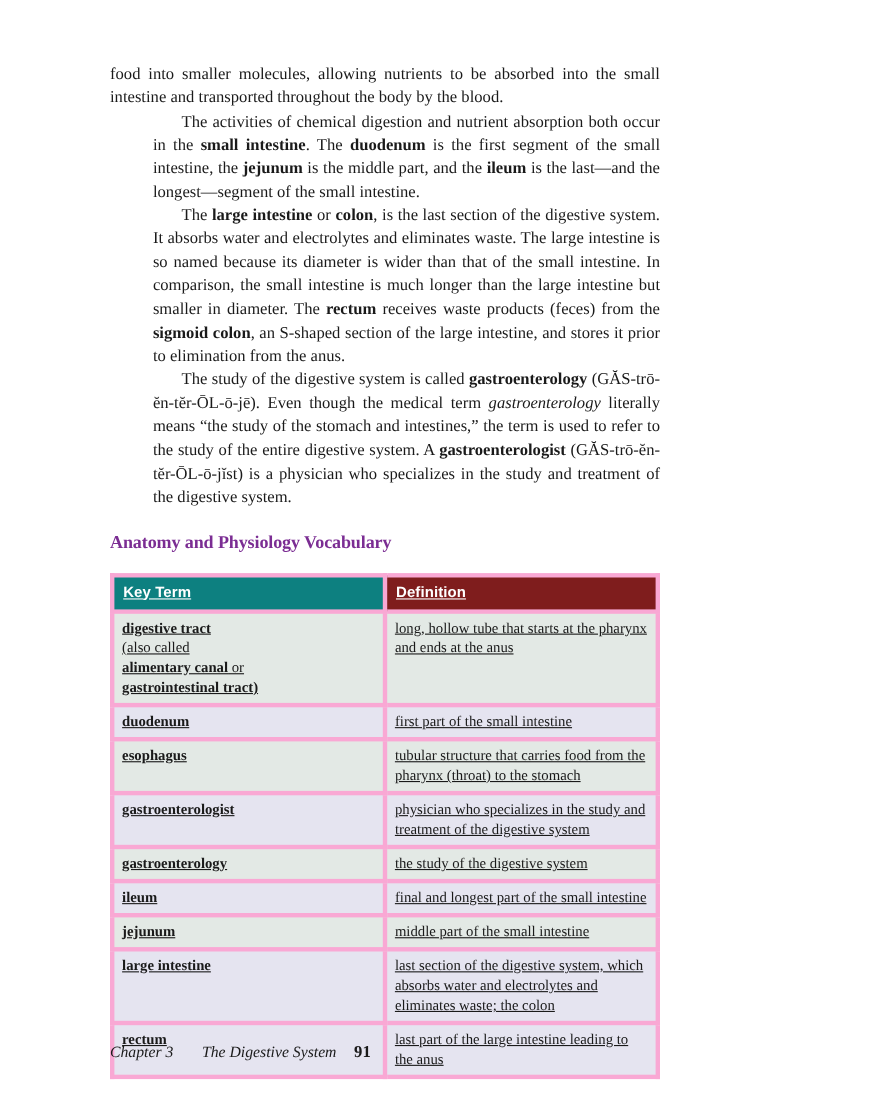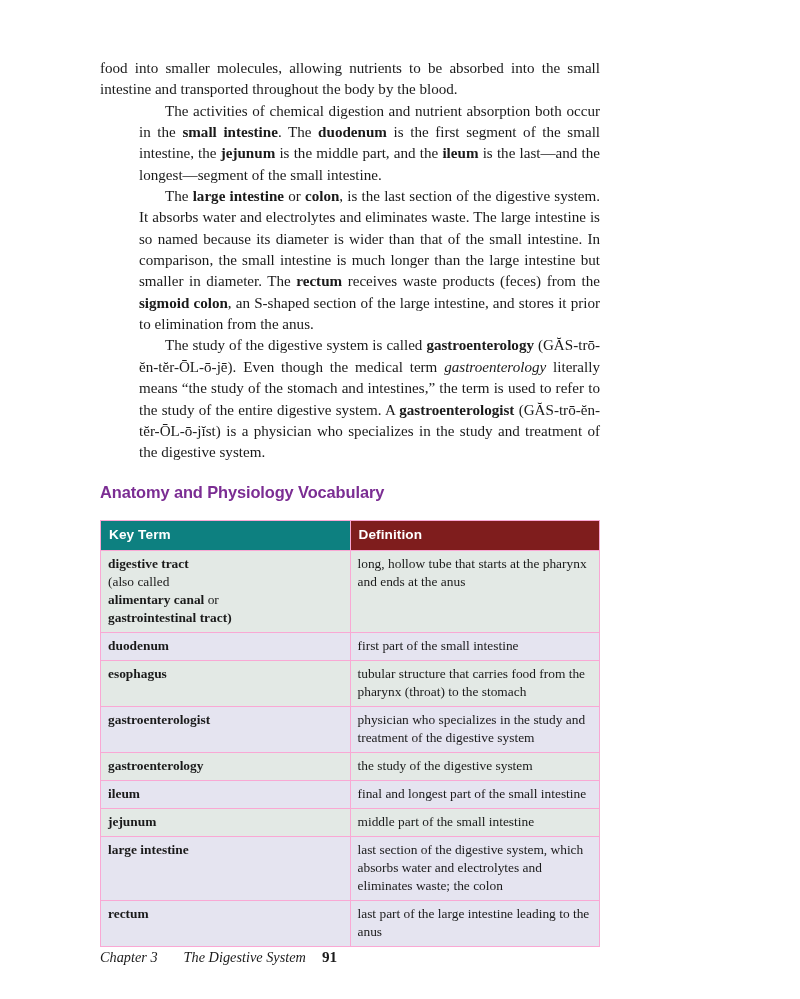--- a/index.html
+++ b/index.html
@@ -37,39 +37,40 @@
   }
   p.indent {
     text-indent: 26px;
     margin-left: 39px;
   }
   .bold { font-weight: bold; }
   .ital { font-style: italic; }
 
   h2.section-heading {
     margin: 0;
-    font-family: Liberation Sans, sans-serif;
+    font-family: Liberation Serif, serif;
     font-weight: bold;
     font-size: 16.4px;
     color: #7b2d93;
     letter-spacing: -0.1px;
   }
 
   table.vocab {
     border-collapse: collapse;
     width: 500px;
     table-layout: fixed;
     border: 1px solid #3a3a3a;
   }
   table.vocab th, table.vocab td {
-    border: 1px solid #f9a8d4;
+    border: 4px solid #f9a8d4;
     padding: 4px 7px 5px 7px;
     vertical-align: top;
     font-size: 13.4px;
     line-height: 1.345;
+    text-decoration: underline;
   }
   table.vocab th {
     font-family: "Liberation Sans", sans-serif;
     font-weight: bold;
     font-size: 13.6px;
     color: #ffffff;
     text-align: left;
     padding: 5px 8px 6px 8px;
     letter-spacing: 0.1px;
   }

